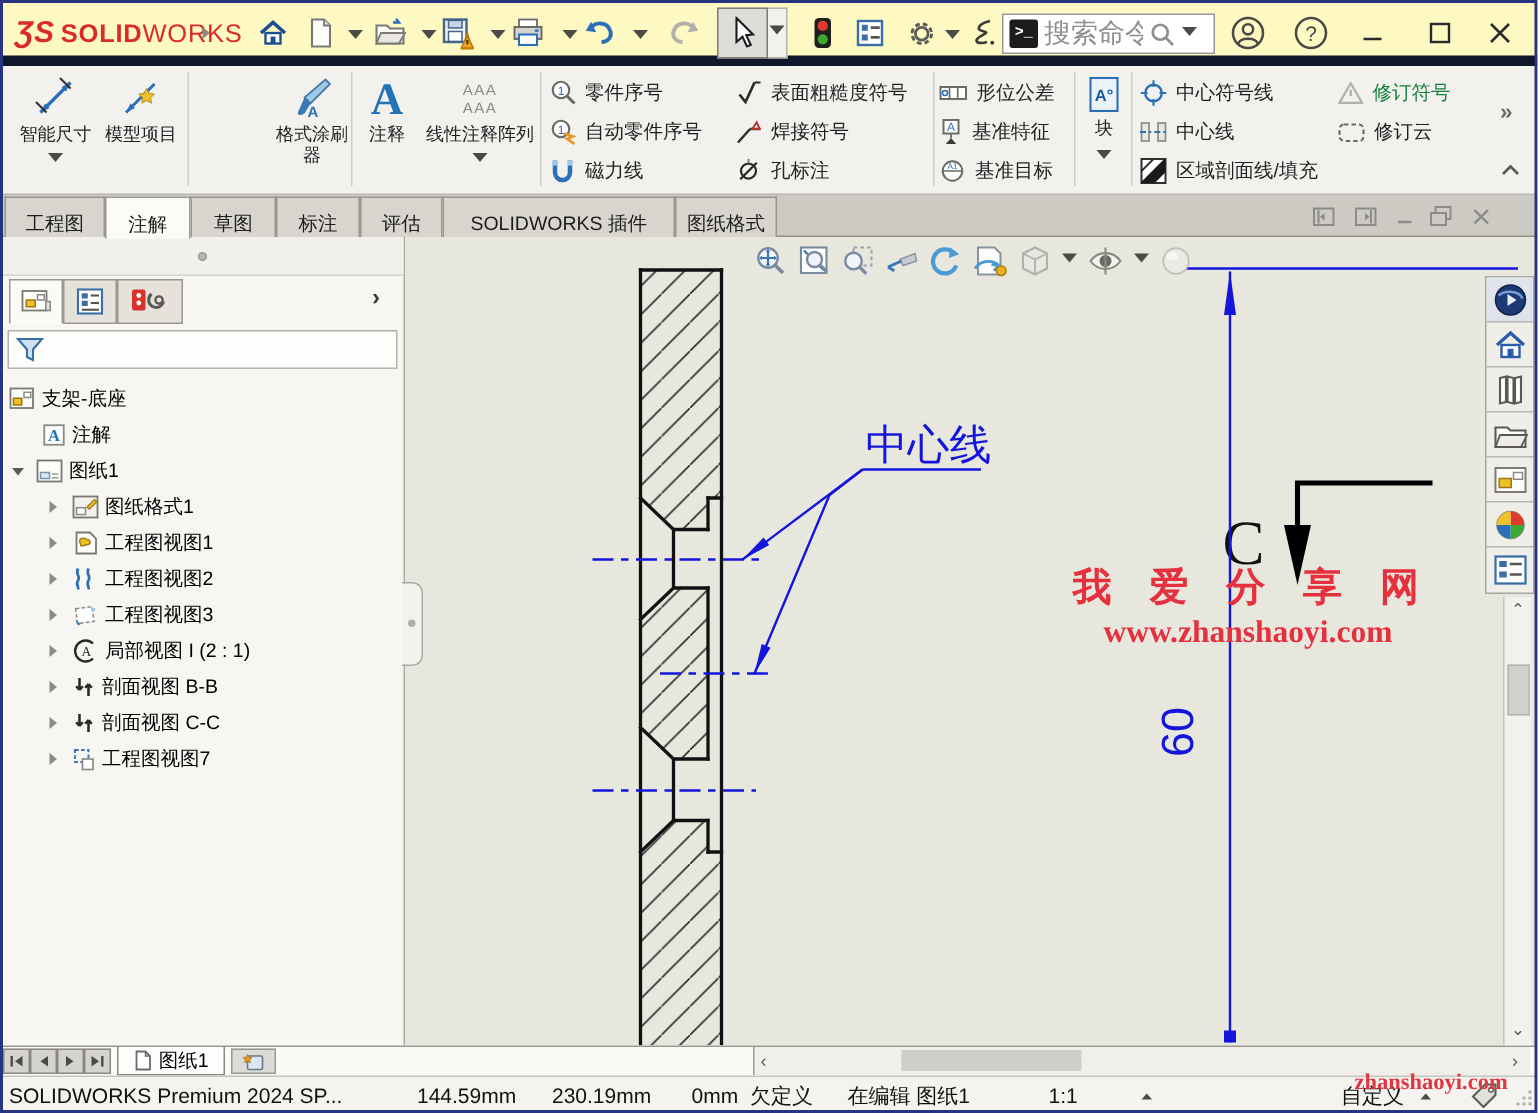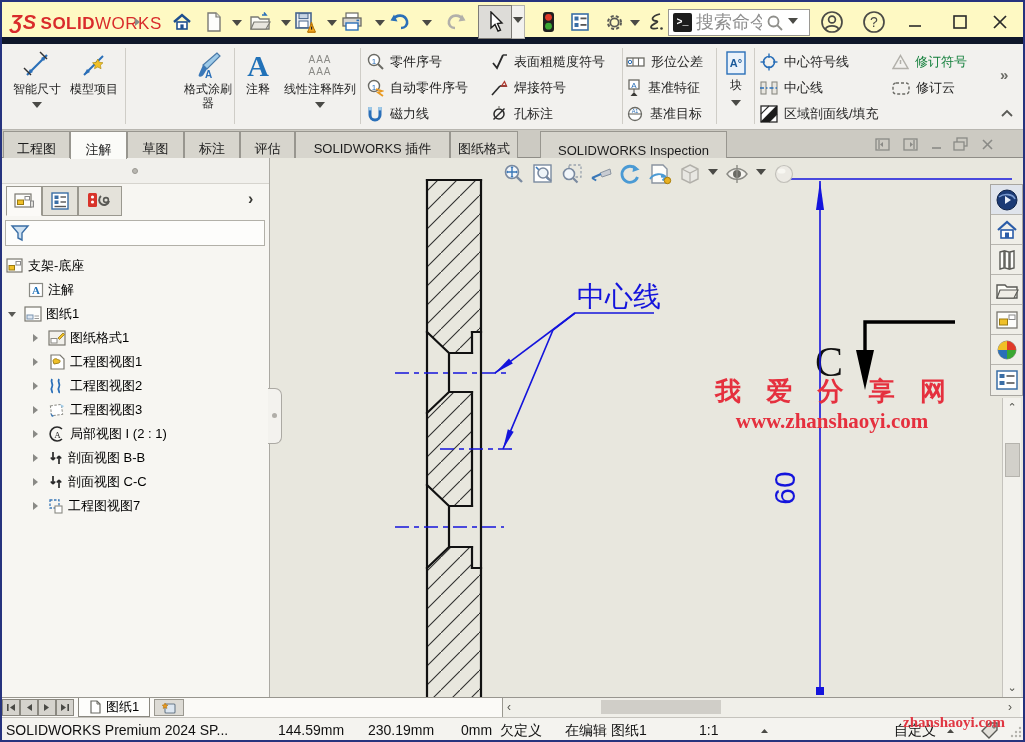--- a/index.html
+++ b/index.html
@@ -421,23 +421,20 @@
       </div>
     <div class="tab" style="left:240px;width:55px">
         <span>评估</span>
       </div>
     <div class="tab" style="left:295px;width:155px">
         <span>SOLIDWORKS 插件</span>
       </div>
     <div class="tab" style="left:450px;width:68px">
         <span>图纸格式</span>
       </div>
-    <div class="tab" style="left:540px;width:187px">
-        <span>SOLIDWORKS Inspection</span>
-      </div>
 
     <div class="wctl" style="left:872px">
         <svg width="15" height="13" viewBox="0 0 15 13">
           <rect x="1" y="1" width="13" height="11" fill="none" stroke="#8a8a86" stroke-width="1.3"></rect>
           <path d="M8 4 L5 6.5 L8 9 Z" fill="#8a8a86"></path>
           <line x1="4" y1="2" x2="4" y2="11" stroke="#8a8a86" stroke-width="1.3"></line>
         </svg>
       </div>
     <div class="wctl" style="left:900px">
         <svg width="15" height="13" viewBox="0 0 15 13">

